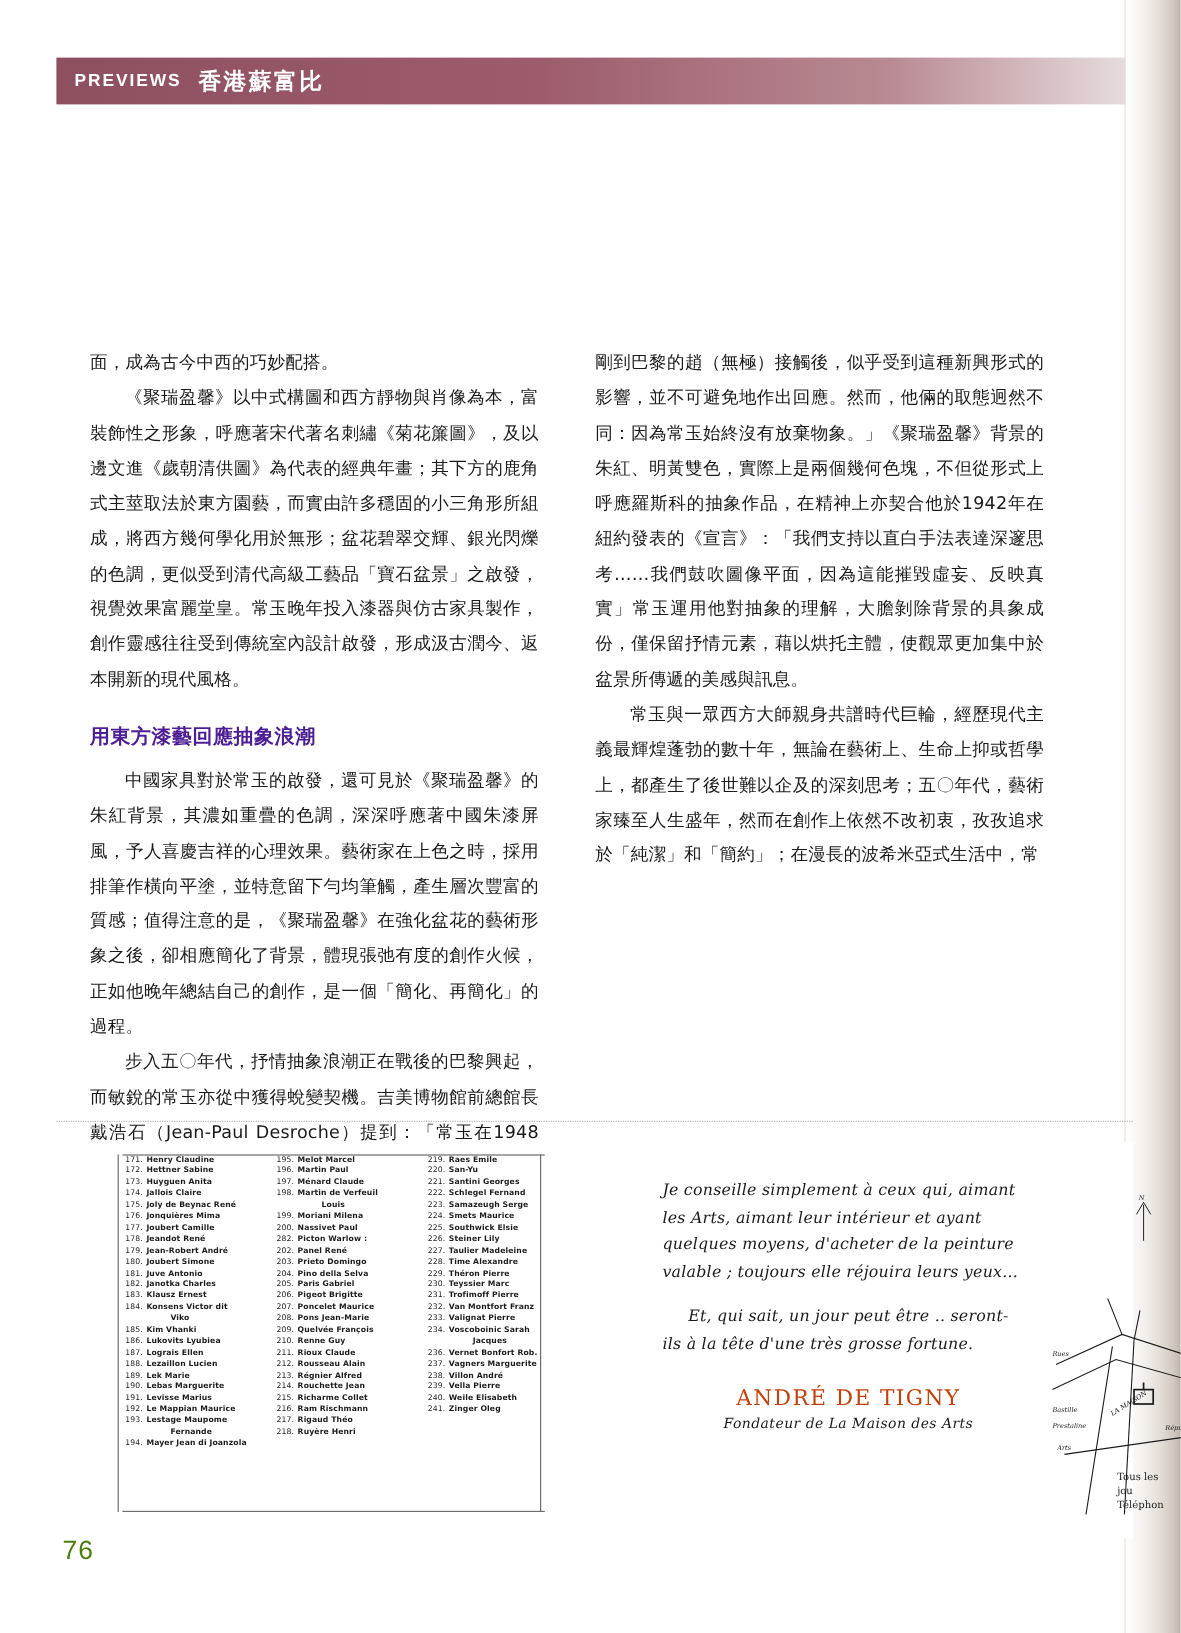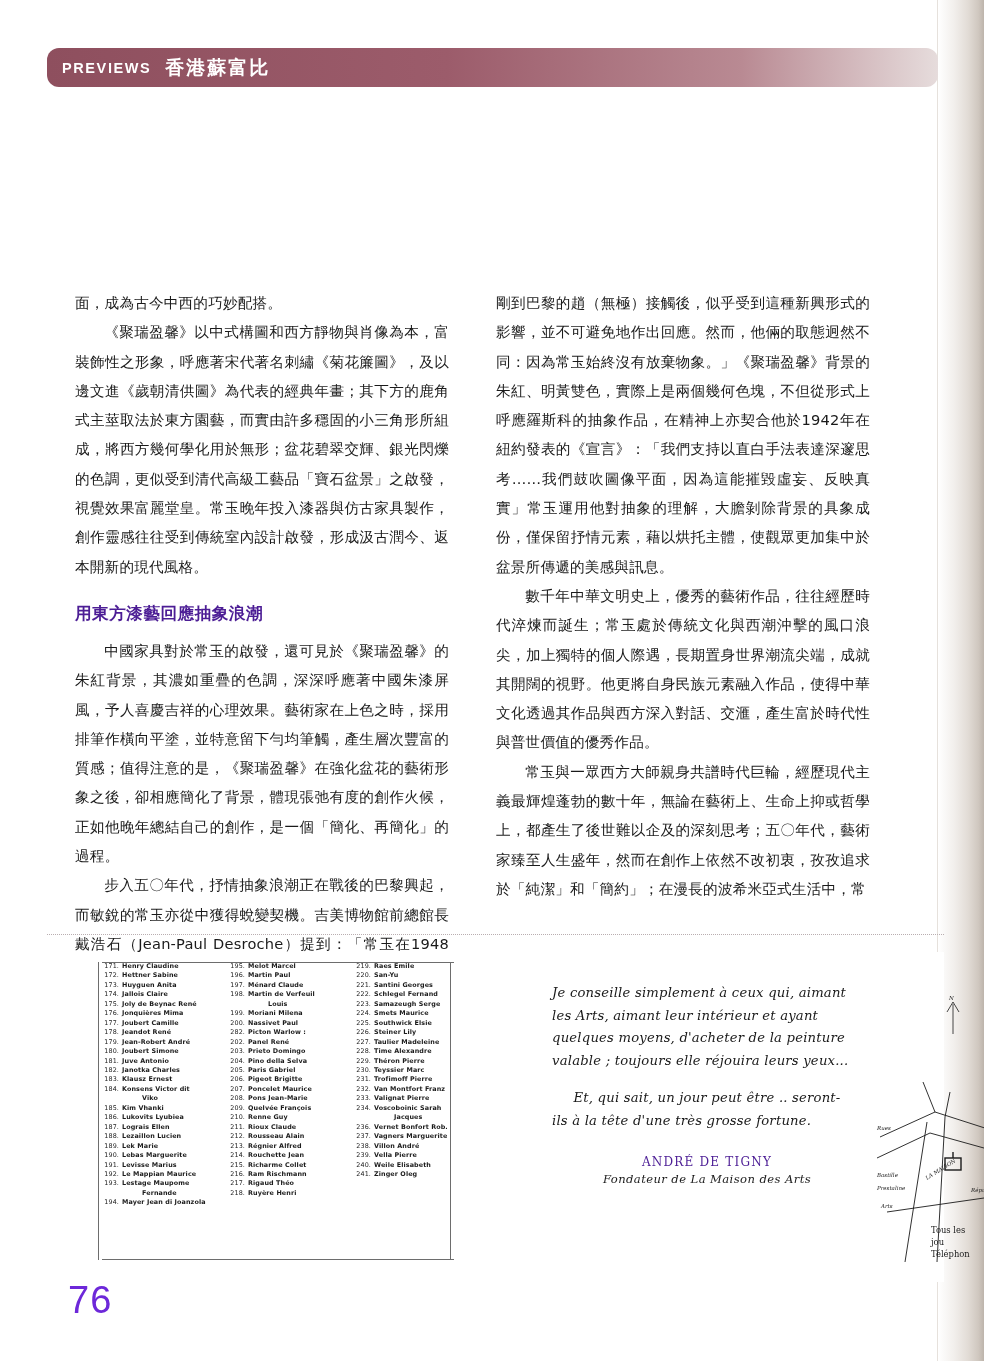--- a/index.html
+++ b/index.html
@@ -15,21 +15,20 @@
     position:absolute;top:0;right:0;width:46px;height:1361px;
     background:linear-gradient(to right,#ffffff 0%,#f2efec 35%,#e2dcd6 65%,#cfc7bf 88%,#bdb4ab 100%);
   }
   .page-edge-line{
     position:absolute;top:0;right:46px;width:1px;height:1361px;background:#e6e1dc;
   }
   
   .header{
     position:absolute;left:47px;top:48px;width:891px;height:39px;
     background:linear-gradient(to right,#8e4f5e 0%,#9c5c6b 45%,#b98a93 78%,#e6dcdc 100%);
-    border-radius:12px;
   }
   .header-inner{
     position:absolute;left:0;top:0;height:39px;display:flex;align-items:center;
     padding-left:15px;box-sizing:border-box;
   }
   .header-kicker{
     color:#ffffff;font-family:"Liberation Sans",sans-serif;font-weight:bold;
     font-size:14.5px;letter-spacing:1.6px;
   }
   .header-title{
@@ -103,42 +102,42 @@
   .quote p{
     font-family:"DejaVu Serif",serif;font-style:italic;
     font-size:13.2px;line-height:22.6px;text-align:left;margin:0;
     letter-spacing:0.2px;
   }
   .quote .para2{margin-top:15px;text-align:center;}
   .sig{
     margin-top:22px;text-align:center;
   }
   .sig-name{
-    font-family:"DejaVu Serif",serif;font-style:normal;font-size:12px;
-    letter-spacing:1.2px;color:#4c1d95;
+    font-family:"DejaVu Serif",serif;font-style:normal;font-size:18px;
+    letter-spacing:1.2px;color:#c2410c;
   }
   .sig-role{
     font-family:"DejaVu Serif",serif;font-style:italic;font-size:11.6px;
     letter-spacing:0.4px;color:#1a1a1a;margin-top:3px;text-align:center;
   }
   
   .map{
     position:absolute;left:828px;top:10px;width:116px;height:310px;
     overflow:hidden;
   }
   .map svg{position:absolute;left:0;top:0;}
   .map-bottom{
     position:absolute;left:884px;top:272px;font-family:"DejaVu Serif",serif;
     font-size:8.4px;color:#1a1a1a;line-height:12px;text-align:left;
   }
   
   .pageno{
-    position:absolute;left:68px;top:1279px;
+    position:absolute;left:52px;top:1279px;
     font-family:"Liberation Sans",sans-serif;
-    font-size:38px;color:#6d28d9;letter-spacing:1px;
+    font-size:22px;color:#4d7c0f;letter-spacing:1px;
   }
 </style>
 </head>
 <body>
 
 <div class="page-edge"></div>
 <div class="page-edge-line"></div>
 
 <div class="header">
   <div class="header-inner">
@@ -150,21 +149,20 @@
 <div class="columns">
   <div class="col">
     <p>面，成為古今中西的巧妙配搭。</p>
     <p class="indent">《聚瑞盈馨》以中式構圖和西方靜物與肖像為本，富裝飾性之形象，呼應著宋代著名刺繡《菊花簾圖》，及以邊文進《歲朝清供圖》為代表的經典年畫；其下方的鹿角式主莖取法於東方園藝，而實由許多穩固的小三角形所組成，將西方幾何學化用於無形；盆花碧翠交輝、銀光閃爍的色調，更似受到清代高級工藝品「寶石盆景」之啟發，視覺效果富麗堂皇。常玉晚年投入漆器與仿古家具製作，創作靈感往往受到傳統室內設計啟發，形成汲古潤今、返本開新的現代風格。</p>
     <h2 class="sub">用東方漆藝回應抽象浪潮</h2>
     <p class="indent">中國家具對於常玉的啟發，還可見於《聚瑞盈馨》的朱紅背景，其濃如重疊的色調，深深呼應著中國朱漆屏風，予人喜慶吉祥的心理效果。藝術家在上色之時，採用排筆作橫向平塗，並特意留下勻均筆觸，產生層次豐富的質感；值得注意的是，《聚瑞盈馨》在強化盆花的藝術形象之後，卻相應簡化了背景，體現張弛有度的創作火候，正如他晚年總結自己的創作，是一個「簡化、再簡化」的過程。</p>
     <p class="indent">步入五〇年代，抒情抽象浪潮正在戰後的巴黎興起，而敏銳的常玉亦從中獲得蛻變契機。吉美博物館前總館長戴浩石（Jean-Paul Desroche）提到：「常玉在1948年與</p>
   </div>
   <div class="col">
     <p>剛到巴黎的趙（無極）接觸後，似乎受到這種新興形式的影響，並不可避免地作出回應。然而，他倆的取態迥然不同：因為常玉始終沒有放棄物象。」《聚瑞盈馨》背景的朱紅、明黃雙色，實際上是兩個幾何色塊，不但從形式上呼應羅斯科的抽象作品，在精神上亦契合他於1942年在紐約發表的《宣言》：「我們支持以直白手法表達深邃思考……我們鼓吹圖像平面，因為這能摧毀虛妄、反映真實」常玉運用他對抽象的理解，大膽剝除背景的具象成份，僅保留抒情元素，藉以烘托主體，使觀眾更加集中於盆景所傳遞的美感與訊息。</p>
-    <p class="indent">數千年中華文明史上，優秀的藝術作品，往往經歷時代淬煉而誕生；常玉處於傳統文化與西潮沖擊的風口浪尖，加上獨特的個人際遇，長期置身世界潮流尖端，成就其開闊的視野。他更將自身民族元素融入作品，使得中華文化透過其作品與西方深入對話、交滙，產生富於時代性與普世價值的優秀作品。</p>
     <p class="indent">常玉與一眾西方大師親身共譜時代巨輪，經歷現代主義最輝煌蓬勃的數十年，無論在藝術上、生命上抑或哲學上，都產生了後世難以企及的深刻思考；五〇年代，藝術家臻至人生盛年，然而在創作上依然不改初衷，孜孜追求於「純潔」和「簡約」；在漫長的波希米亞式生活中，常</p>
   </div>
 </div>
 
 <div class="dotted"></div>
 
 <div class="figure">
   <div class="fig-bg"></div>
 
   <div class="names">

